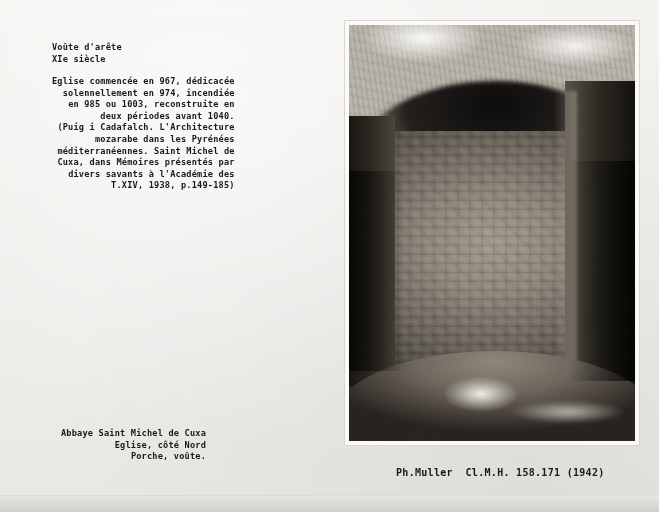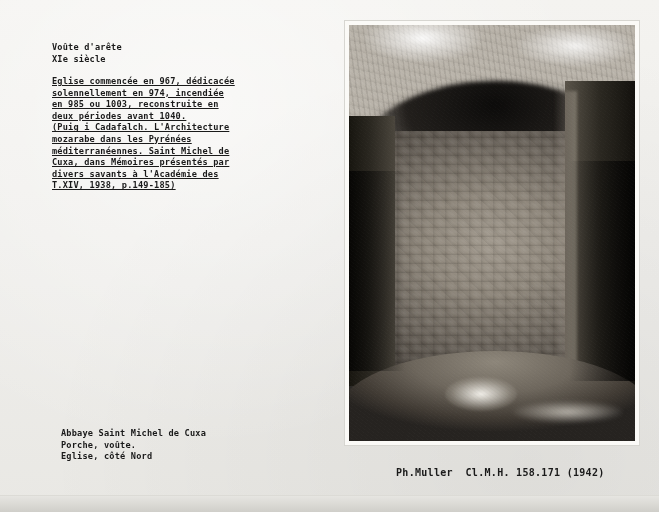--- a/index.html
+++ b/index.html
@@ -11,20 +11,21 @@
     width: 659px;
     height: 512px;
     overflow: hidden;
     font-family: "DejaVu Sans Mono", "Liberation Mono", monospace;
   }
   #card {
     position: relative;
     width: 659px;
     height: 512px;
     background: #f9a8d4;
+    text-align: right;
   }
   
   #paper-texture {
     position: absolute;
     inset: 0;
     background:
       radial-gradient(ellipse at 30% 20%, rgba(255,255,255,0.55), rgba(255,255,255,0) 60%),
       radial-gradient(ellipse at 80% 90%, rgba(0,0,0,0.05), rgba(0,0,0,0) 65%),
       linear-gradient(180deg, #f4f3f0 0%, #eeedea 55%, #e9e8e4 100%);
     pointer-events: none;
@@ -63,21 +64,20 @@
   #history-block {
     position: absolute;
     left: 52px;
     top: 76px;
   }
   #history-block .line {
     display: block;
   }
   #history-block .bold {
     font-weight: bold;
-    text-decoration: underline;
   }
 
   
   #location-block {
     position: absolute;
     left: 44px;
     top: 428px;
     font-weight: bold;
   }
   #location-block .line { display: block; }
@@ -289,22 +289,22 @@
     <span class="txt line bold">(Puig i Cadafalch. L'Architecture</span>
     <span class="txt line bold">mozarabe dans les Pyrénées</span>
     <span class="txt line bold">méditerranéennes. Saint Michel de</span>
     <span class="txt line bold">Cuxa, dans Mémoires présentés par</span>
     <span class="txt line bold">divers savants à l'Académie des</span>
     <span class="txt line bold">T.XIV, 1938, p.149-185)</span>
   </div>
 
   <div id="location-block">
     <span class="txt line indent">Abbaye Saint Michel de Cuxa</span>
+    <span class="txt line indent">Eglise, côté Nord</span>
     <span class="txt line indent">Porche, voûte.</span>
-    <span class="txt line indent">Eglise, côté Nord</span>
   </div>
 
   <div id="credit-line">Ph.Muller  Cl.M.H. 158.171 (1942)</div>
 
   <div id="photo-frame">
     <div id="photo-inner">
       <div id="vault-ceiling"></div>
       <div id="vault-ceiling-grain"></div>
       <div id="ceiling-bright"></div>
       <div id="ceiling-bright2"></div>

